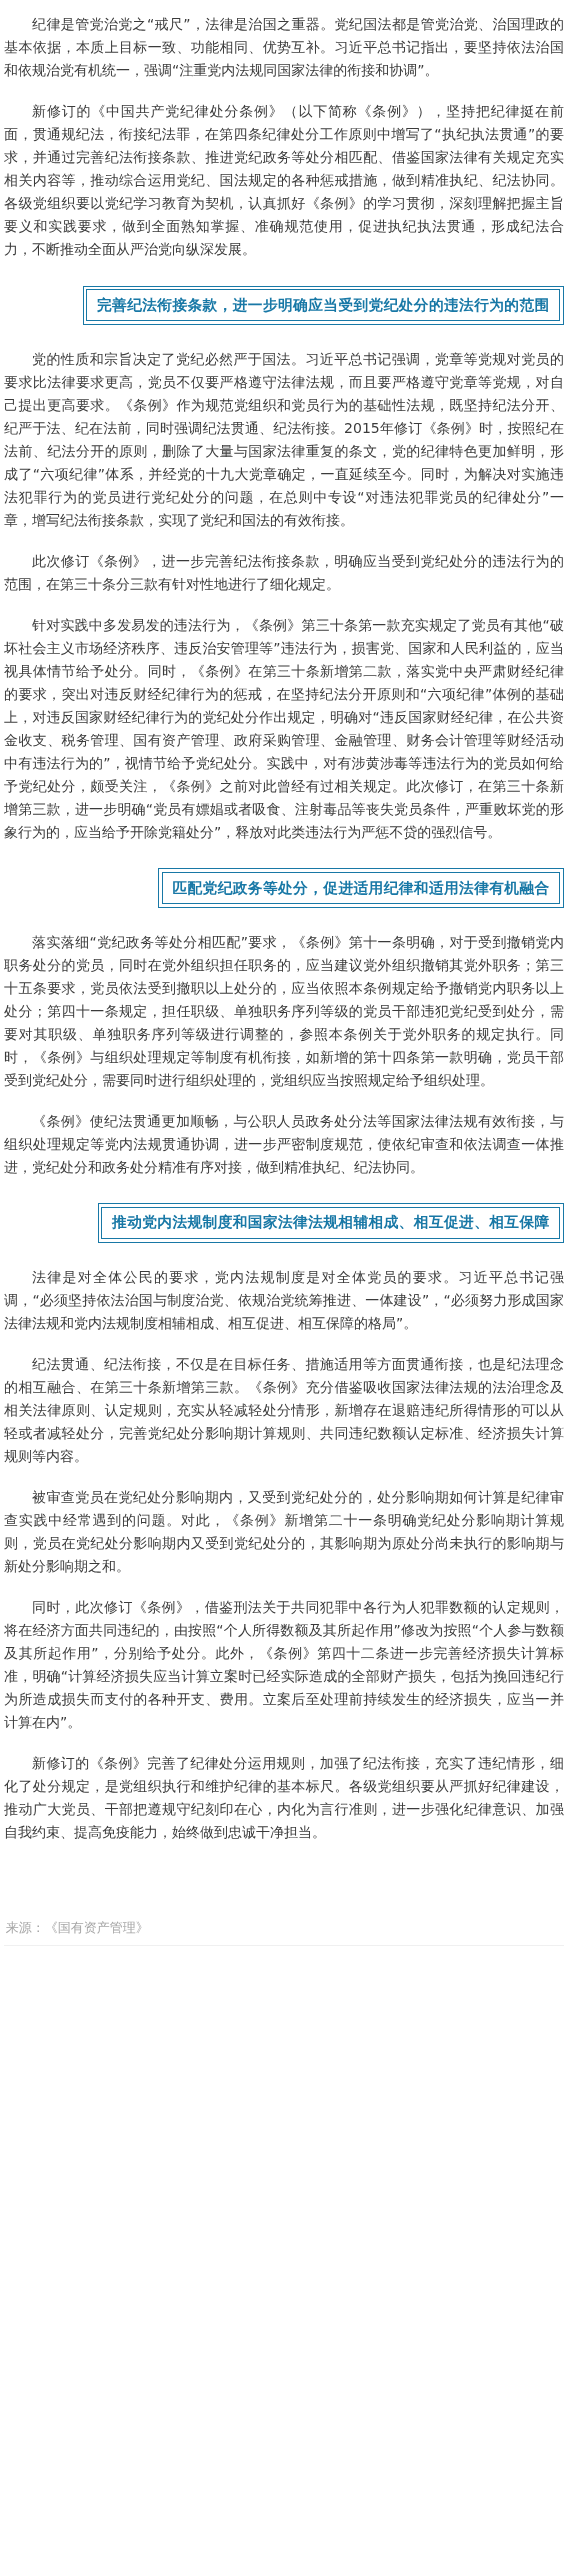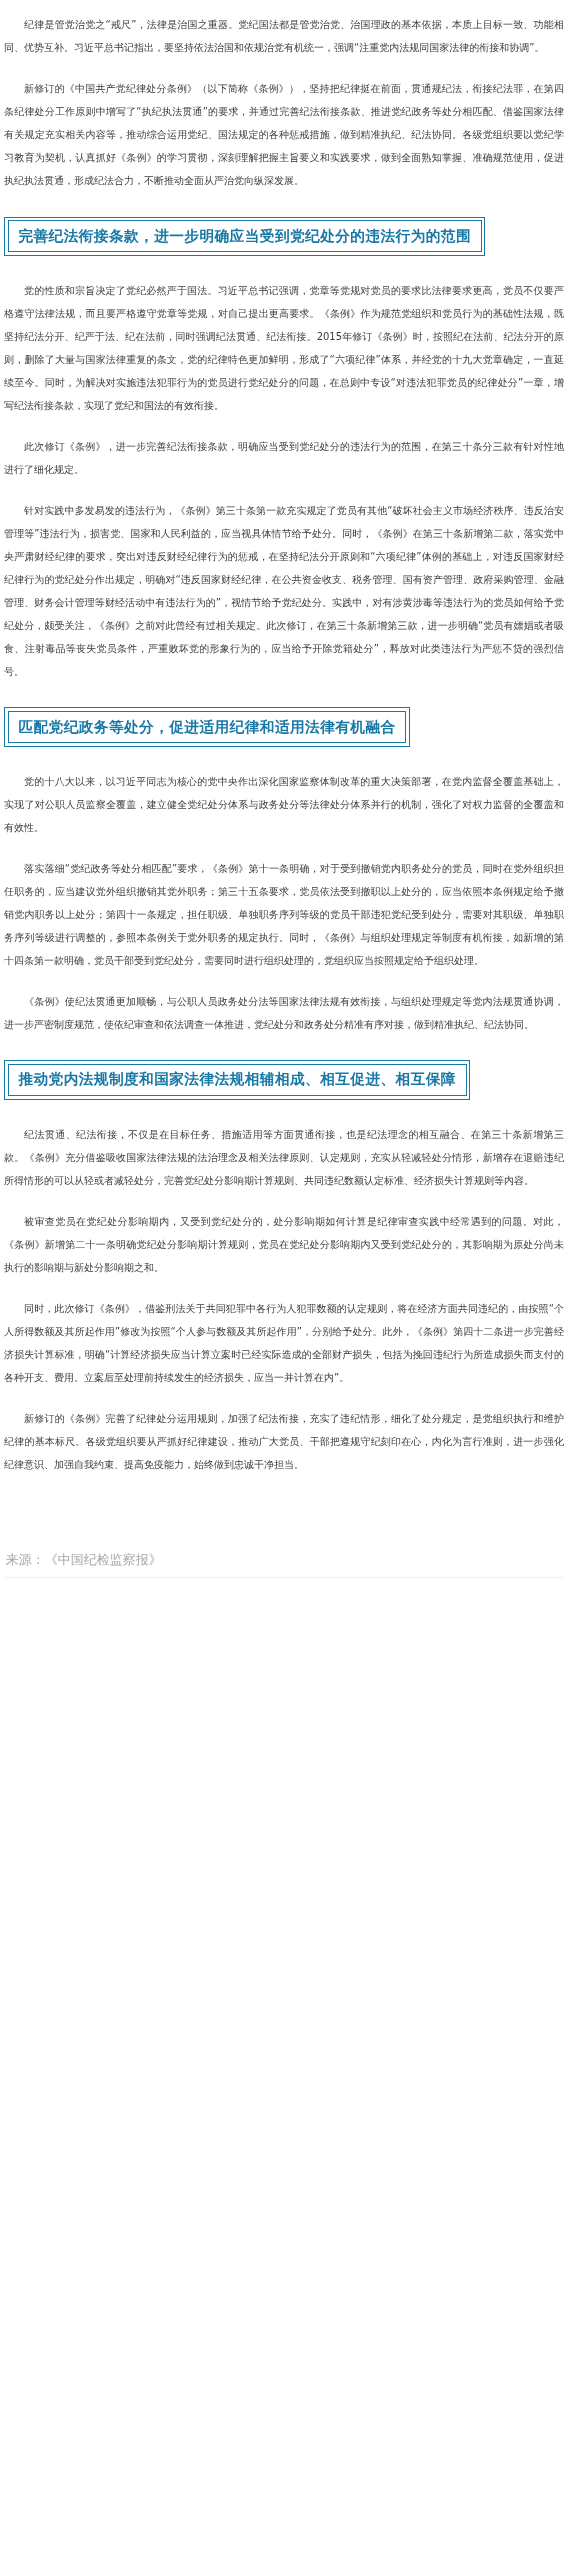--- a/index.html
+++ b/index.html
@@ -8,32 +8,32 @@
     background: #ffffff;
   }
   body {
     width: 568px;
     font-family: "DejaVu Sans", "Liberation Sans", sans-serif;
   }
   .article {
     padding: 13px 4.1px 14.7px 4.1px;
   }
   p.para {
-    font-size: 10px;
+    font-size: 14px;
     line-height: 23px;
     color: #3b3b3b;
     text-align: justify;
     text-justify: inter-ideograph;
     text-indent: 2em;
     margin: 0 0 18px 0;
     word-break: break-all;
   }
   .sec-h {
     margin: 24.5px 0 23px 0;
-    text-align: left;
+    text-align: right;
   }
   .sec-h-box {
     display: inline-block;
     border: 1.6px solid #1878a6;
     padding: 2.5px;
   }
   .sec-h-inner {
     border: 1.6px solid #1878a6;
     padding: 5.7px 9.8px;
     font-size: 14.7px;
@@ -55,24 +55,24 @@
 
 <div class="article">
   <div id="article-body">
       <p class="para">纪律是管党治党之“戒尺”，法律是治国之重器。党纪国法都是管党治党、治国理政的基本依据，本质上目标一致、功能相同、优势互补。习近平总书记指出，要坚持依法治国和依规治党有机统一，强调“注重党内法规同国家法律的衔接和协调”。</p>
       <p class="para">新修订的《中国共产党纪律处分条例》（以下简称《条例》），坚持把纪律挺在前面，贯通规纪法，衔接纪法罪，在第四条纪律处分工作原则中增写了“执纪执法贯通”的要求，并通过完善纪法衔接条款、推进党纪政务等处分相匹配、借鉴国家法律有关规定充实相关内容等，推动综合运用党纪、国法规定的各种惩戒措施，做到精准执纪、纪法协同。各级党组织要以党纪学习教育为契机，认真抓好《条例》的学习贯彻，深刻理解把握主旨要义和实践要求，做到全面熟知掌握、准确规范使用，促进执纪执法贯通，形成纪法合力，不断推动全面从严治党向纵深发展。</p>
       <div class="sec-h"><div class="sec-h-box"><div class="sec-h-inner">完善纪法衔接条款，进一步明确应当受到党纪处分的违法行为的范围</div></div></div>
       <p class="para">党的性质和宗旨决定了党纪必然严于国法。习近平总书记强调，党章等党规对党员的要求比法律要求更高，党员不仅要严格遵守法律法规，而且要严格遵守党章等党规，对自己提出更高要求。《条例》作为规范党组织和党员行为的基础性法规，既坚持纪法分开、纪严于法、纪在法前，同时强调纪法贯通、纪法衔接。2015年修订《条例》时，按照纪在法前、纪法分开的原则，删除了大量与国家法律重复的条文，党的纪律特色更加鲜明，形成了“六项纪律”体系，并经党的十九大党章确定，一直延续至今。同时，为解决对实施违法犯罪行为的党员进行党纪处分的问题，在总则中专设“对违法犯罪党员的纪律处分”一章，增写纪法衔接条款，实现了党纪和国法的有效衔接。</p>
       <p class="para">此次修订《条例》，进一步完善纪法衔接条款，明确应当受到党纪处分的违法行为的范围，在第三十条分三款有针对性地进行了细化规定。</p>
       <p class="para">针对实践中多发易发的违法行为，《条例》第三十条第一款充实规定了党员有其他“破坏社会主义市场经济秩序、违反治安管理等”违法行为，损害党、国家和人民利益的，应当视具体情节给予处分。同时，《条例》在第三十条新增第二款，落实党中央严肃财经纪律的要求，突出对违反财经纪律行为的惩戒，在坚持纪法分开原则和“六项纪律”体例的基础上，对违反国家财经纪律行为的党纪处分作出规定，明确对“违反国家财经纪律，在公共资金收支、税务管理、国有资产管理、政府采购管理、金融管理、财务会计管理等财经活动中有违法行为的”，视情节给予党纪处分。实践中，对有涉黄涉毒等违法行为的党员如何给予党纪处分，颇受关注，《条例》之前对此曾经有过相关规定。此次修订，在第三十条新增第三款，进一步明确“党员有嫖娼或者吸食、注射毒品等丧失党员条件，严重败坏党的形象行为的，应当给予开除党籍处分”，释放对此类违法行为严惩不贷的强烈信号。</p>
       <div class="sec-h"><div class="sec-h-box"><div class="sec-h-inner">匹配党纪政务等处分，促进适用纪律和适用法律有机融合</div></div></div>
-      <p class="para">党的十八大以来，以习近平同志为核心的党中央作出深化国家监察体制改革的重大决策部署，在党内监督全覆盖基础上，实现了对公职人员监察全覆盖，建立健全党纪处分体系与政务处分等法律处分体系并行的机制，强化了对权力监督的全覆盖和有效性。</p>
       <p class="para">落实落细“党纪政务等处分相匹配”要求，《条例》第十一条明确，对于受到撤销党内职务处分的党员，同时在党外组织担任职务的，应当建议党外组织撤销其党外职务；第三十五条要求，党员依法受到撤职以上处分的，应当依照本条例规定给予撤销党内职务以上处分；第四十一条规定，担任职级、单独职务序列等级的党员干部违犯党纪受到处分，需要对其职级、单独职务序列等级进行调整的，参照本条例关于党外职务的规定执行。同时，《条例》与组织处理规定等制度有机衔接，如新增的第十四条第一款明确，党员干部受到党纪处分，需要同时进行组织处理的，党组织应当按照规定给予组织处理。</p>
       <p class="para">《条例》使纪法贯通更加顺畅，与公职人员政务处分法等国家法律法规有效衔接，与组织处理规定等党内法规贯通协调，进一步严密制度规范，使依纪审查和依法调查一体推进，党纪处分和政务处分精准有序对接，做到精准执纪、纪法协同。</p>
       <div class="sec-h"><div class="sec-h-box"><div class="sec-h-inner">推动党内法规制度和国家法律法规相辅相成、相互促进、相互保障</div></div></div>
+      <p class="para">法律是对全体公民的要求，党内法规制度是对全体党员的要求。习近平总书记强调，“必须坚持依法治国与制度治党、依规治党统筹推进、一体建设”，“必须努力形成国家法律法规和党内法规制度相辅相成、相互促进、相互保障的格局”。</p>
       <p class="para">纪法贯通、纪法衔接，不仅是在目标任务、措施适用等方面贯通衔接，也是纪法理念的相互融合、在第三十条新增第三款。《条例》充分借鉴吸收国家法律法规的法治理念及相关法律原则、认定规则，充实从轻减轻处分情形，新增存在退赔违纪所得情形的可以从轻或者减轻处分，完善党纪处分影响期计算规则、共同违纪数额认定标准、经济损失计算规则等内容。</p>
       <p class="para">被审查党员在党纪处分影响期内，又受到党纪处分的，处分影响期如何计算是纪律审查实践中经常遇到的问题。对此，《条例》新增第二十一条明确党纪处分影响期计算规则，党员在党纪处分影响期内又受到党纪处分的，其影响期为原处分尚未执行的影响期与新处分影响期之和。</p>
       <p class="para">同时，此次修订《条例》，借鉴刑法关于共同犯罪中各行为人犯罪数额的认定规则，将在经济方面共同违纪的，由按照“个人所得数额及其所起作用”修改为按照“个人参与数额及其所起作用”，分别给予处分。此外，《条例》第四十二条进一步完善经济损失计算标准，明确“计算经济损失应当计算立案时已经实际造成的全部财产损失，包括为挽回违纪行为所造成损失而支付的各种开支、费用。立案后至处理前持续发生的经济损失，应当一并计算在内”。</p>
       <p class="para">新修订的《条例》完善了纪律处分运用规则，加强了纪法衔接，充实了违纪情形，细化了处分规定，是党组织执行和维护纪律的基本标尺。各级党组织要从严抓好纪律建设，推动广大党员、干部把遵规守纪刻印在心，内化为言行准则，进一步强化纪律意识、加强自我约束、提高免疫能力，始终做到忠诚干净担当。</p>
     </div>
-  <div class="source">来源：《中国纪检监察报》</div>
+  <div class="source">来源：《国有资产管理》</div>
 </div>
 
 
 </body></html>

